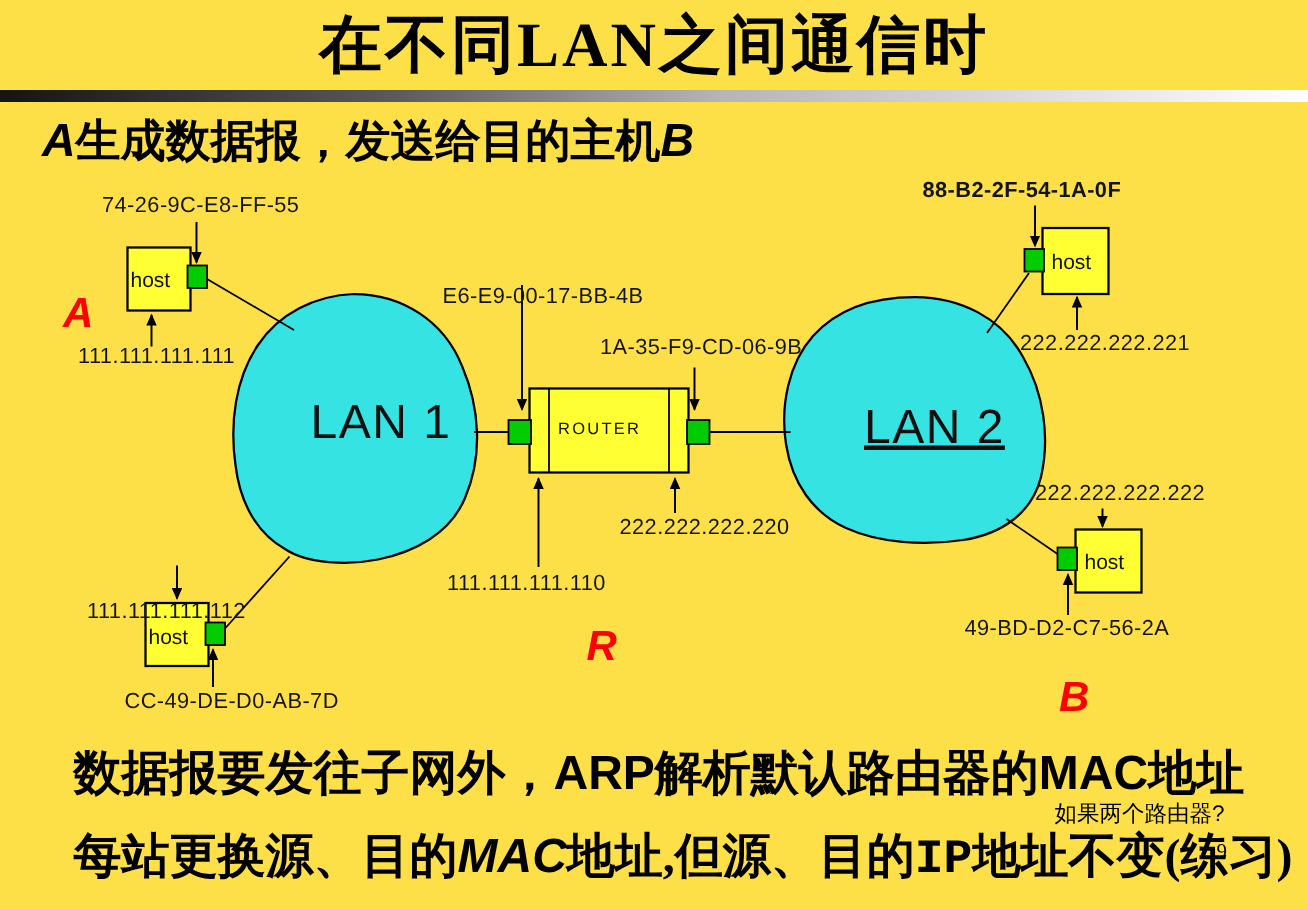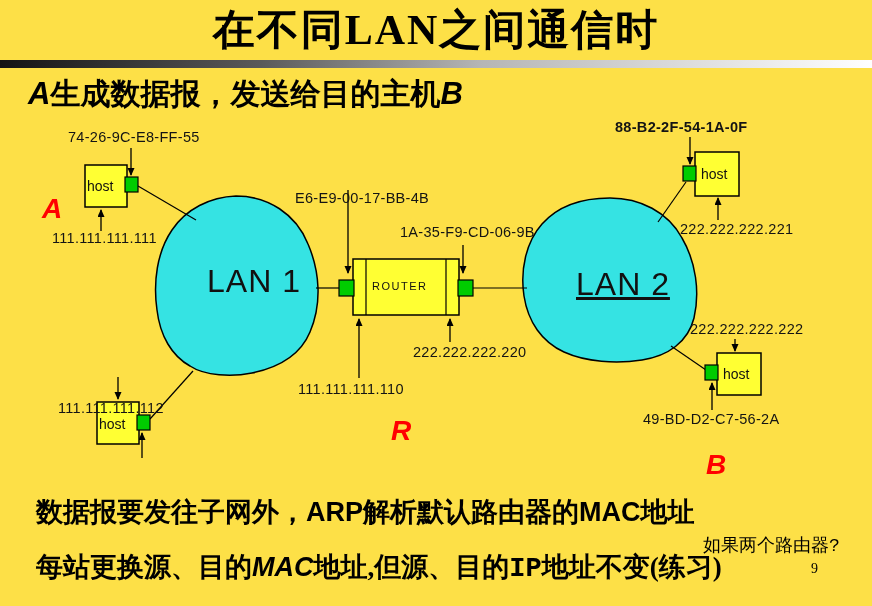--- a/index.html
+++ b/index.html
@@ -11,25 +11,25 @@
          background:linear-gradient(to right,#141414,#5a5a5a 30%,#b5b5b5 55%,#ffffff 100%);}
   .subtitle{position:absolute;left:28px;top:74px;font-family:"Liberation Serif",serif;
          font-size:30px;font-weight:700;white-space:nowrap;}
   .subtitle .latin{font-family:"Liberation Sans",sans-serif;font-style:italic;font-weight:700;font-size:31px;}
   .dlabel{position:absolute;font-size:14.5px;color:#141414;white-space:nowrap;letter-spacing:0.3px;}
   .lan-label{position:absolute;font-size:32px;color:#111;letter-spacing:1px;white-space:nowrap;}
   .router-label{position:absolute;font-size:11px;letter-spacing:1.5px;color:#111;}
   .host-label{position:absolute;font-size:14px;color:#111;}
   .red-letter{position:absolute;color:#ff0000;font-weight:700;font-style:italic;
          font-size:28px;font-family:"Liberation Sans",sans-serif;}
-  .note{position:absolute;font-family:"Liberation Serif",serif;font-size:27px;font-weight:700;white-space:nowrap;}
+  .note{position:absolute;font-family:"Liberation Serif",serif;font-size:32px;font-weight:700;white-space:nowrap;margin-left:13px;}
   .note .em{font-family:"Liberation Sans",sans-serif;font-weight:700;}
   .note .em-italic{font-family:"Liberation Sans",sans-serif;font-weight:700;font-style:italic;}
   .note .em-mono{font-family:"Liberation Mono",monospace;font-weight:700;}
-  .hint{position:absolute;left:703px;top:533px;font-size:18px;font-family:Liberation Mono, monospace;white-space:nowrap;}
+  .hint{position:absolute;left:703px;top:533px;font-size:15px;font-family:Liberation Sans, sans-serif;white-space:nowrap;}
   .page-num{position:absolute;left:811px;top:561px;font-size:14px;font-family:"Liberation Serif",serif;}
   svg{position:absolute;left:0;top:0;}
 </style>
 </head>
 <body>
 
 <div class="slide">
 
   <div class="title">在不同LAN之间通信时</div>
   <div class="title-rule"></div>
@@ -84,20 +84,21 @@
     <line x1="142" y1="458" x2="142" y2="433" stroke="#000" stroke-width="1.3" marker-end="url(#arr)"></line>
   </svg>
 
   <div class="dlabel" style="left:68px;top:129px;">74-26-9C-E8-FF-55</div>
   <div class="dlabel" style="left:52px;top:230px;">111.111.111.111</div>
   <div class="red-letter" style="left:42px;top:193px;">A</div>
   <div class="host-label" style="left:87px;top:178px;">host</div>
 
   <div class="dlabel" style="left:58px;top:356px;margin-top:44px;">111.111.111.112</div>
   <div class="host-label" style="left:99px;top:416px;">host</div>
+  <div class="dlabel" style="left:83px;top:460px;">CC-49-DE-D0-AB-7D</div>
 
   <div class="lan-label" style="left:207px;top:263px;">LAN 1</div>
   <div class="lan-label" style="left:576px;top:266px;text-decoration:underline;">LAN 2</div>
 
   <div class="dlabel" style="left:295px;top:168px;margin-top:22px;">E6-E9-00-17-BB-4B</div>
   <div class="dlabel" style="left:400px;top:224px;">1A-35-F9-CD-06-9B</div>
   <div class="router-label" style="left:372px;top:280px;">ROUTER</div>
   <div class="dlabel" style="left:413px;top:344px;">222.222.222.220</div>
   <div class="dlabel" style="left:298px;top:381px;">111.111.111.110</div>
   <div class="red-letter" style="left:391px;top:415px;">R</div>

